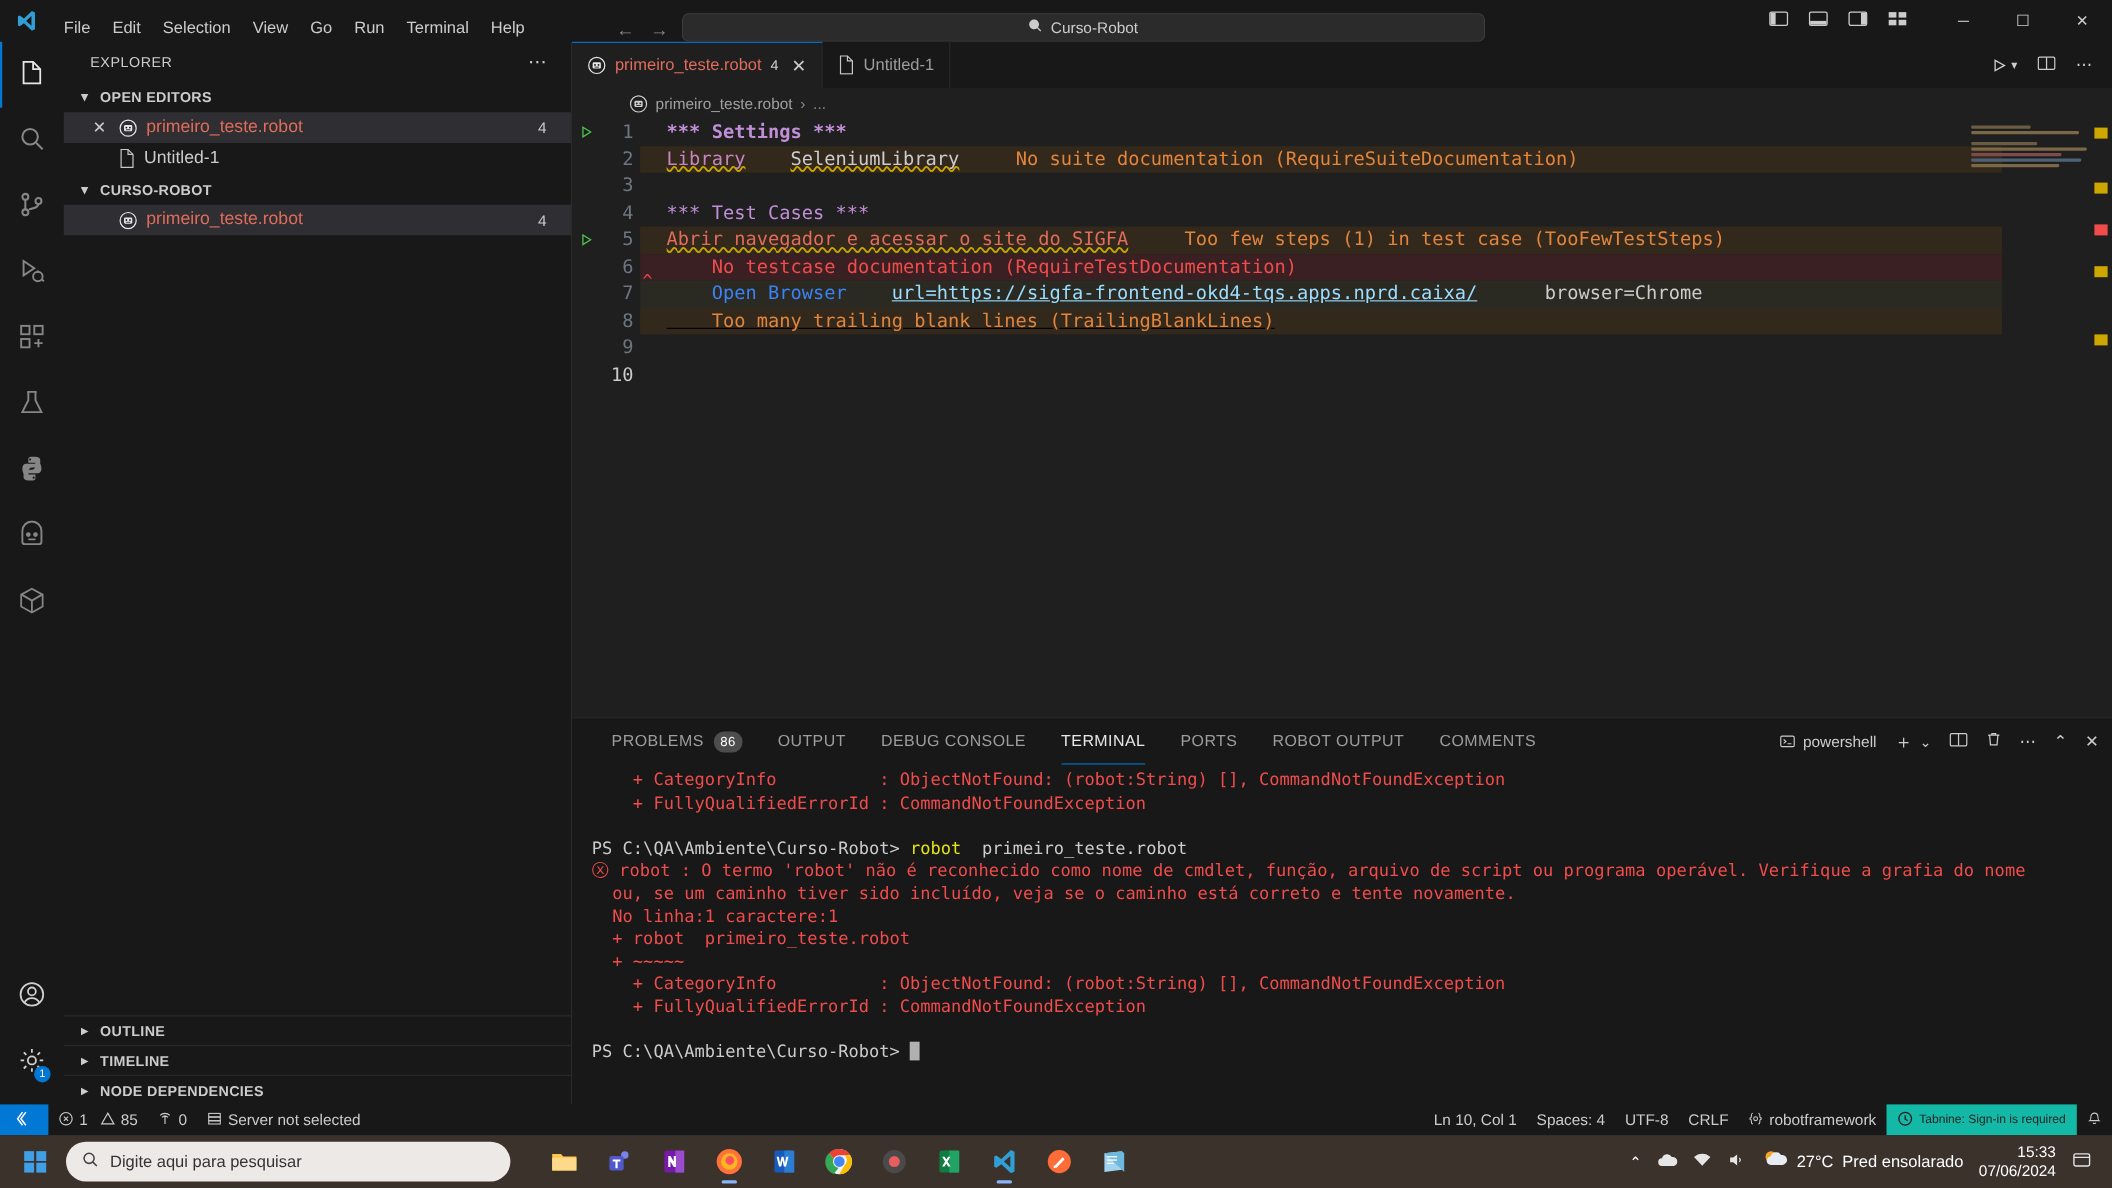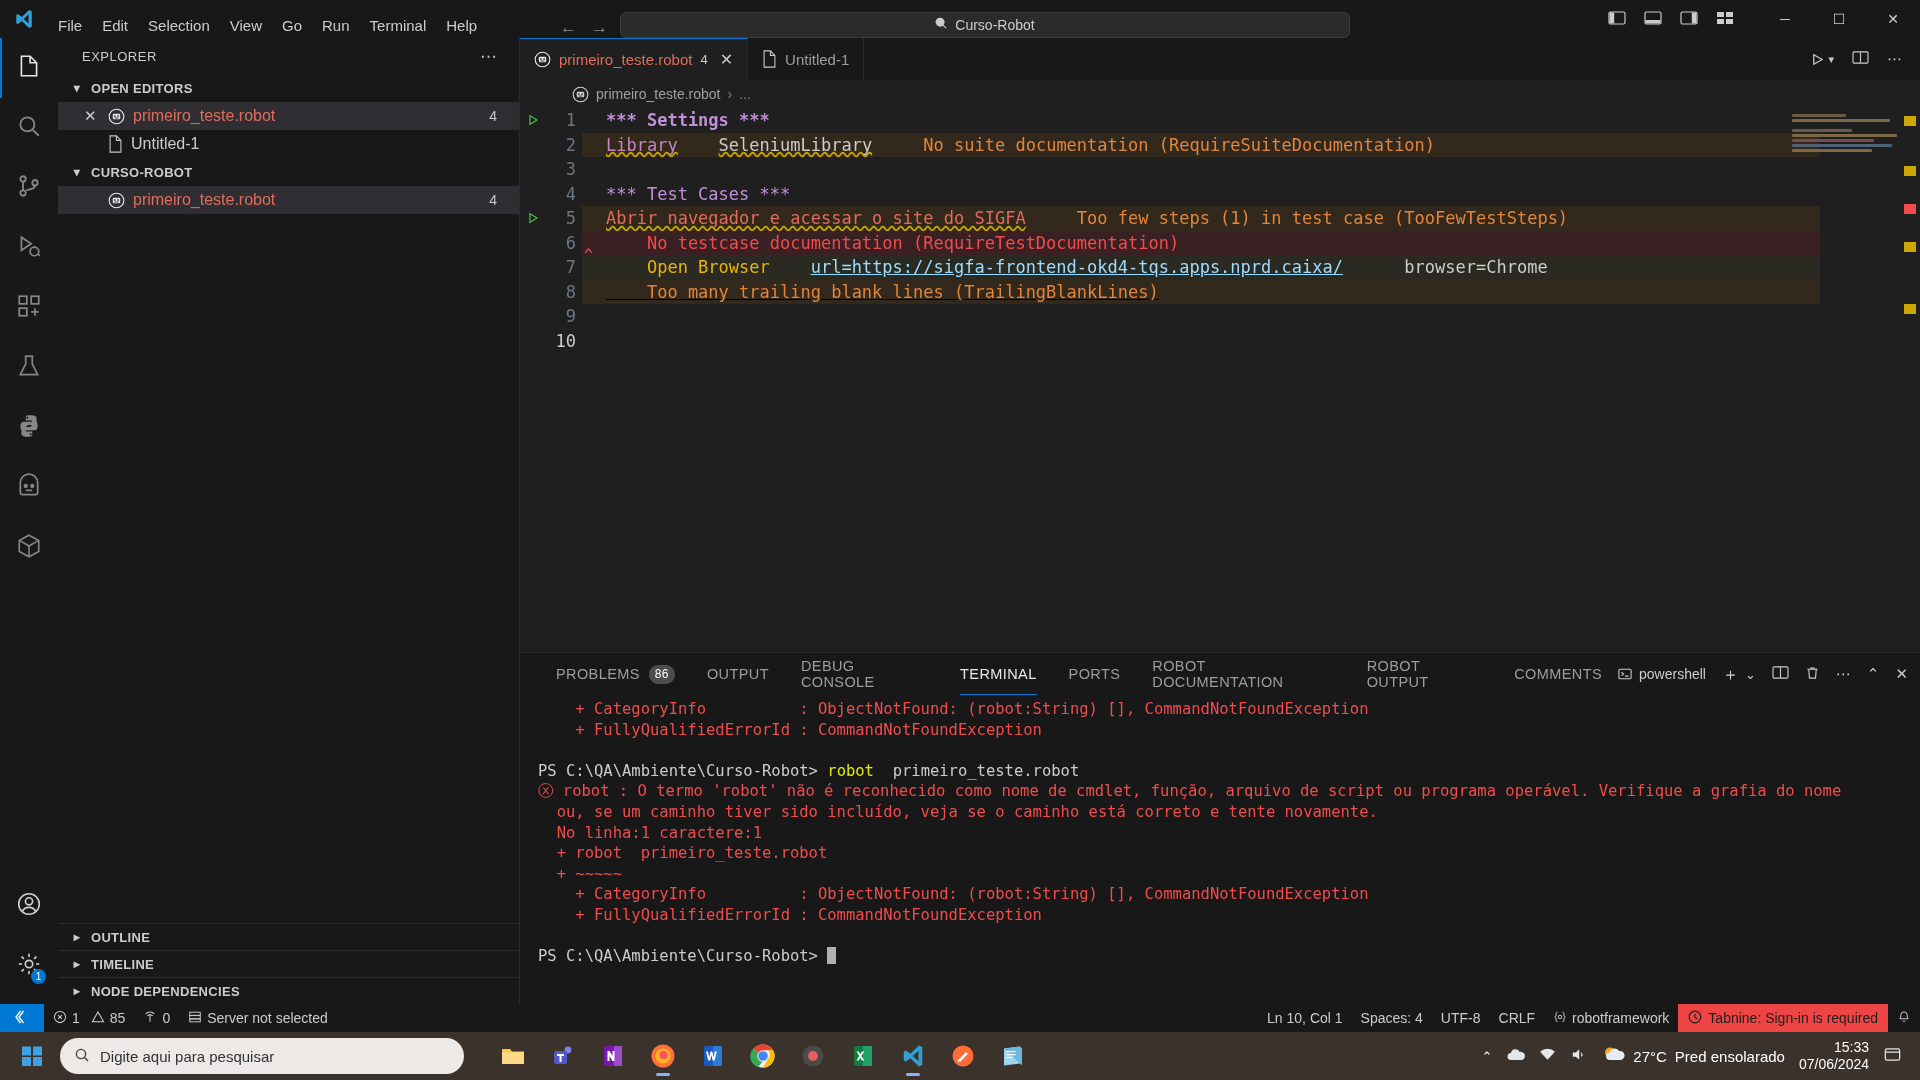--- a/index.html
+++ b/index.html
@@ -89,21 +89,21 @@
   .hl-row{ position:absolute; left:62px; right:100px; top:0; bottom:0; }
   .bg-warn{ background:#33281c; }
   .bg-err{ background:#3a2023; }
   .bg-sel{ background:#2a2a22; }
   .t-head{ color:#c18fd8; }
   .t-kw{ color:#c586c0; }
   .t-lib{ color:#cccccc; }
   .t-name{ color:#e06c5b; }
   .t-warn{ color:#e2853c; }
   .t-err{ color:#f14c4c; }
-  .t-kwd{ color:#eab308; }
+  .t-kwd{ color:#3b82f6; }
   .t-arg{ color:#9cdcfe; }
   .t-plain{ color:#cccccc; }
   .squig{ text-decoration: underline wavy #cca700; text-decoration-skip-ink:none;text-align:right; }
   .uline{ text-decoration:underline; }
   .caret-mark{ position:absolute; color:#f14c4c; font-size:15px; }
 
   .minimap{ position:absolute; right:18px; top:0; width:110px; height:100%; }
   .mm-line{ height:3px; margin-bottom:2px; border-radius:1px; }
   .ed-scroll{ position:absolute; right:2px; top:0; width:14px; height:100%; }
   .ed-ovw{ position:absolute; right:2px; width:12px; height:10px; }
@@ -135,22 +135,22 @@
 
   
   .statusbar{ height:28px; flex:0 0 28px; background:#181818; display:flex; align-items:center;
     color:#cccccc; font-size:14px; }
   .sb-remote{ width:44px; height:28px; background:#0078d4; display:flex; align-items:center;
     justify-content:center; }
   .sb-remote svg{ width:16px; height:16px; }
   .si{ display:flex; align-items:center; gap:5px; padding:0 9px; height:28px; }
   .si svg{ width:14px; height:14px; }
   .sb-right{ margin-left:auto; display:flex; align-items:center; }
-  .tabnine{ background:#ef4444; color:#1f1f1f; height:28px; display:flex; align-items:center;
-    gap:6px; padding:0 10px; font-size:14px; }
+  .tabnine{ background:#14b8a6; color:#1f1f1f; height:28px; display:flex; align-items:center;
+    gap:6px; padding:0 10px; font-size:11px; }
 
   
   .taskbar{ height:48px; flex:0 0 48px; background:#3b322c; display:flex; align-items:center;
     padding:0 8px; position:relative; }
   .tb-start{ width:48px; height:40px; display:flex; align-items:center; justify-content:center; }
   .tb-search{ width:404px; height:36px; background:#ece9e6; border-radius:20px; display:flex;
     align-items:center; gap:10px; padding:0 14px; color:#333; font-size:15px; margin-left:4px; }
   .tb-search svg{ width:16px; height:16px; }
   .tb-apps{ display:flex; align-items:center; gap:4px; margin-left:26px; }
   .tb-app{ width:46px; height:44px; display:flex; align-items:center; justify-content:center;
@@ -501,23 +501,20 @@
           <span>OUTPUT</span>
         </div>
         <div class="ptab">
           <span>DEBUG CONSOLE</span>
         </div>
         <div class="ptab active">
           <span>TERMINAL</span>
         </div>
         <div class="ptab">
           <span>PORTS</span>
-        </div>
-        <div class="ptab">
-          <span>ROBOT DOCUMENTATION</span>
         </div>
         <div class="ptab">
           <span>ROBOT OUTPUT</span>
         </div>
         <div class="ptab">
           <span>COMMENTS</span>
         </div>
 
         <div class="panel-right">
           <span class="shell-pick">

